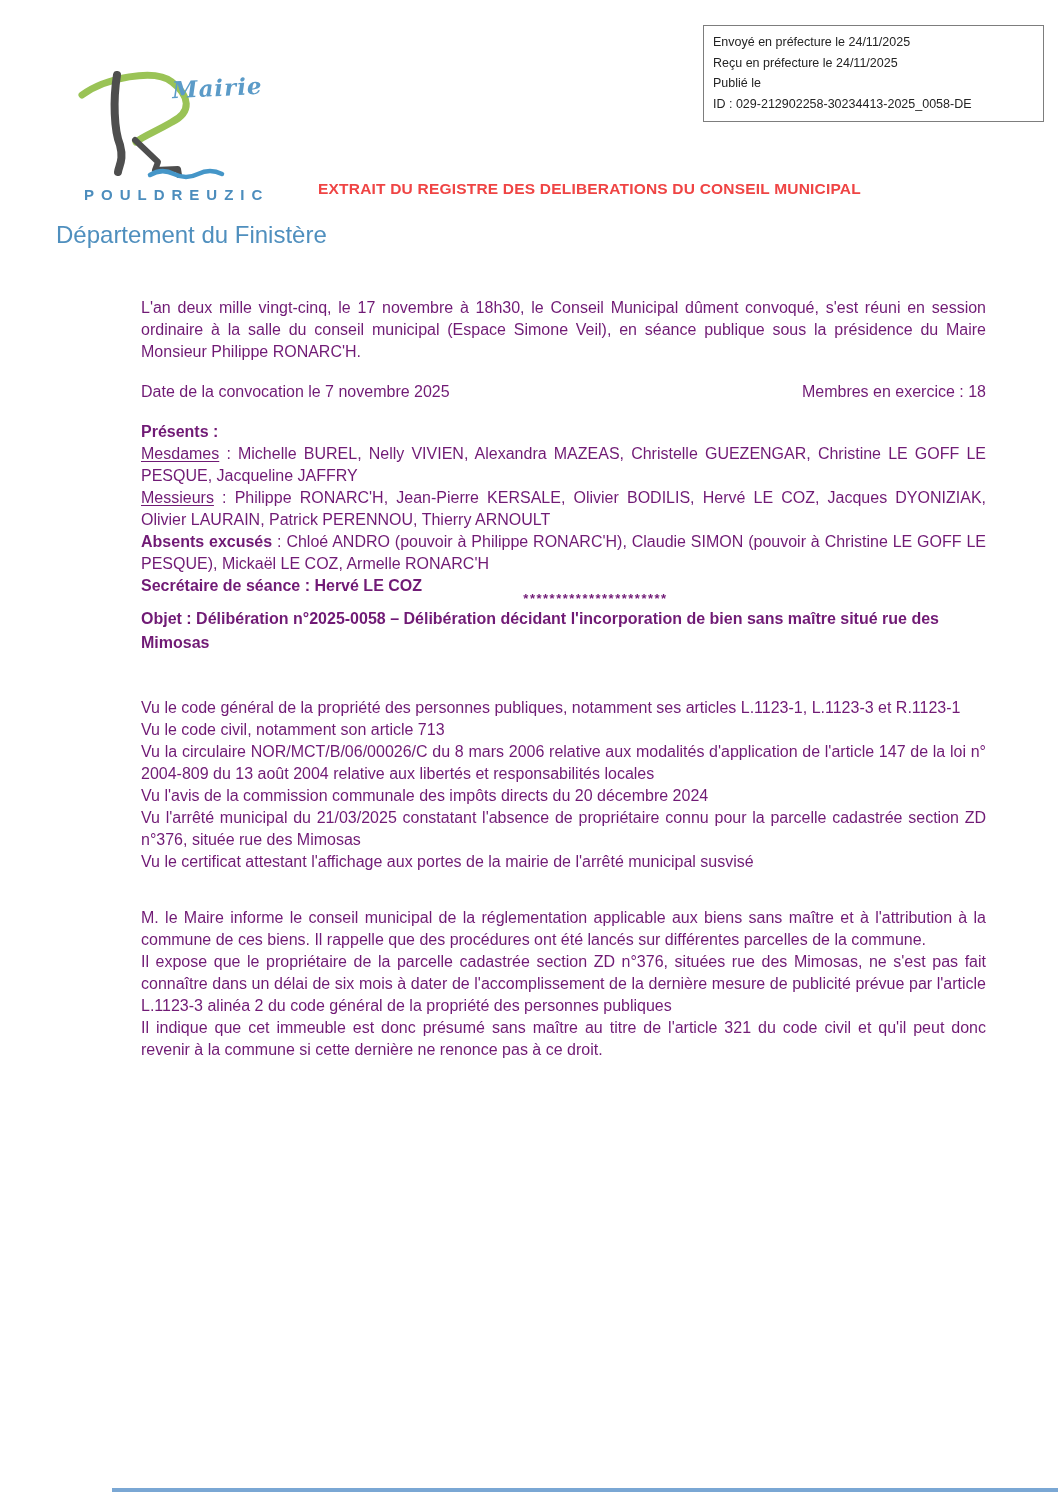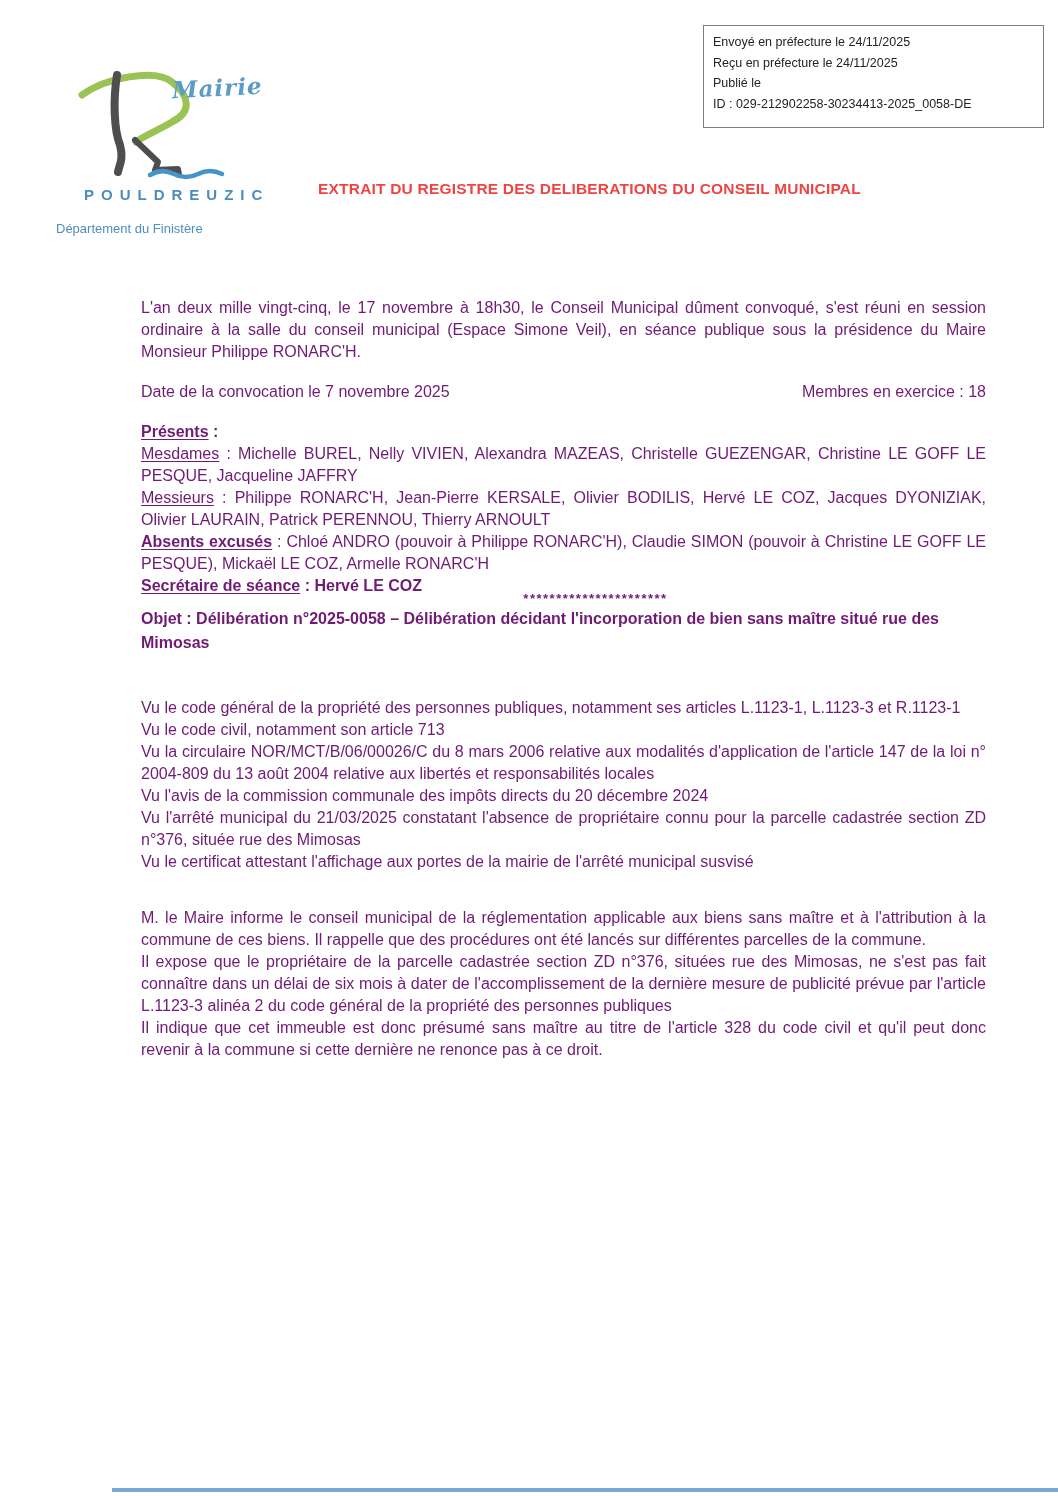--- a/index.html
+++ b/index.html
@@ -4,55 +4,55 @@
 <style>
   html,body{margin:0;padding:0;background:#ffffff;}
   .page{
     position:relative;width:1058px;height:1496px;background:#ffffff;
     font-family:"Liberation Sans","DejaVu Sans",sans-serif;color:#1b1b1b;
     overflow:hidden;
   }
   
   .stamp{
     position:absolute;left:703px;top:25px;width:341px;box-sizing:border-box;
-    border:1px solid #7d7d7d;padding:6px 9px 13px 9px;background:#fff;
+    border:1px solid #7d7d7d;padding:6px 9px 7px 9px;background:#fff;
   }
   .stamp p{margin:0;font-size:12.5px;line-height:20.5px;color:#242424;white-space:nowrap;}
   
   .logo-svg{position:absolute;left:50px;top:60px;}
   .logo-mairie{
     position:absolute;left:172px;top:74px;color:#5b9bc8;
     font-family:"DejaVu Serif","Liberation Serif",serif;font-style:italic;font-weight:bold;
     font-size:23px;transform:rotate(-3deg);letter-spacing:1px;
   }
   .logo-commune{
     position:absolute;left:84px;top:186px;color:#4c8dbd;
     font-size:15px;font-weight:bold;letter-spacing:7px;white-space:nowrap;
   }
   .logo-depart{
-    position:absolute;left:56px;top:221px;color:#4f8fbe;font-size:13px;white-space:nowrap;
+    position:absolute;left:56px;top:221px;color:#4f8fbe;font-size:24px;white-space:nowrap;
   }
   
   .doc-title{
     position:absolute;left:318px;top:180px;margin:0;font-size:15.5px;font-weight:bold;
     color:#ef4444;letter-spacing:0.2px;white-space:nowrap;
   }
   
   .main{
     position:absolute;left:141px;top:297px;width:845px;
     font-size:16px;line-height:22px;text-align:justify;color:#701a75;
   }
   .main p{margin:0;}
   .row-convoc{display:flex;justify-content:space-between;margin-top:18px;text-align:left;}
   .block-presents{margin-top:18px;}
   .absents{margin-top:14px;}
   .secretaire{margin-top:20px;font-weight:bold;}
   .b{font-weight:bold;}
   .u{text-decoration:underline;text-underline-offset:2px;}
-  .bu{font-weight:bold;text-decoration:underline;text-underline-offset:2px;}
+  .bu{font-weight:bold;text-underline-offset:2px;}
   .separator{
     margin-top:-6px;text-align:center;position:relative;left:32px;
     font-size:13px;font-weight:bold;letter-spacing:1.5px;line-height:16px;
   }
   .objet{font-weight:bold;margin-top:24px;line-height:24px;text-align:left;max-width:815px;}
   .vu{margin-top:13px;}
   .vu.first{margin-top:42px;}
   .mpara{margin-top:12px;}
   .mpara.first{margin-top:34px;}
   
@@ -107,18 +107,18 @@
 
     <p class="vu first">Vu le code général de la propriété des personnes publiques, notamment ses articles L.1123-1, L.1123-3 et R.1123-1</p>
     <p class="vu">Vu le code civil, notamment son article 713</p>
     <p class="vu">Vu la circulaire NOR/MCT/B/06/00026/C du 8 mars 2006 relative aux modalités d'application de l'article 147 de la loi n° 2004-809 du 13 août 2004 relative aux libertés et responsabilités locales</p>
     <p class="vu">Vu l'avis de la commission communale des impôts directs du 20 décembre 2024</p>
     <p class="vu">Vu l'arrêté municipal du 21/03/2025 constatant l'absence de propriétaire connu pour la parcelle cadastrée section ZD n°376, située rue des Mimosas</p>
     <p class="vu">Vu le certificat attestant l'affichage aux portes de la mairie de l'arrêté municipal susvisé</p>
 
     <p class="mpara first">M. le Maire informe le conseil municipal de la réglementation applicable aux biens sans maître et à l'attribution à la commune de ces biens. Il rappelle que des procédures ont été lancés sur différentes parcelles de la commune.</p>
     <p class="mpara">Il expose que le propriétaire de la parcelle cadastrée section ZD n°376, situées rue des Mimosas, ne s'est pas fait connaître dans un délai de six mois à dater de l'accomplissement de la dernière mesure de publicité prévue par l'article L.1123-3 alinéa 2 du code général de la propriété des personnes publiques</p>
-    <p class="mpara">Il indique que cet immeuble est donc présumé sans maître au titre de l'article 328 du code civil et qu'il peut donc revenir à la commune si cette dernière ne renonce pas à ce droit.</p>
+    <p class="mpara">Il indique que cet immeuble est donc présumé sans maître au titre de l'article 321 du code civil et qu'il peut donc revenir à la commune si cette dernière ne renonce pas à ce droit.</p>
 
   </div>
 
   <div class="footer-line"></div>
 </div>
 
 </body></html>

